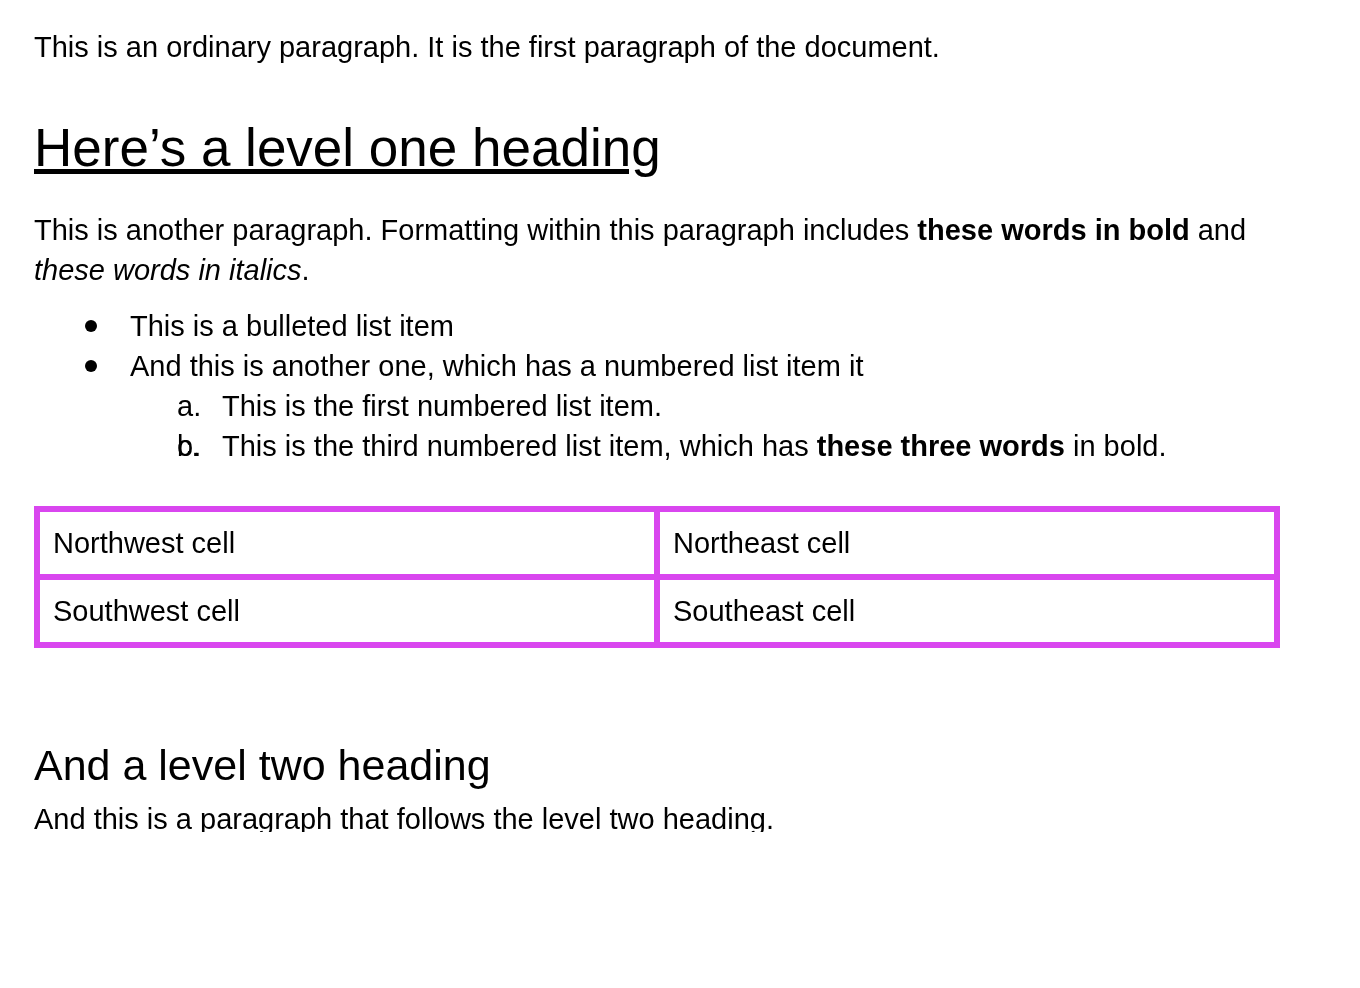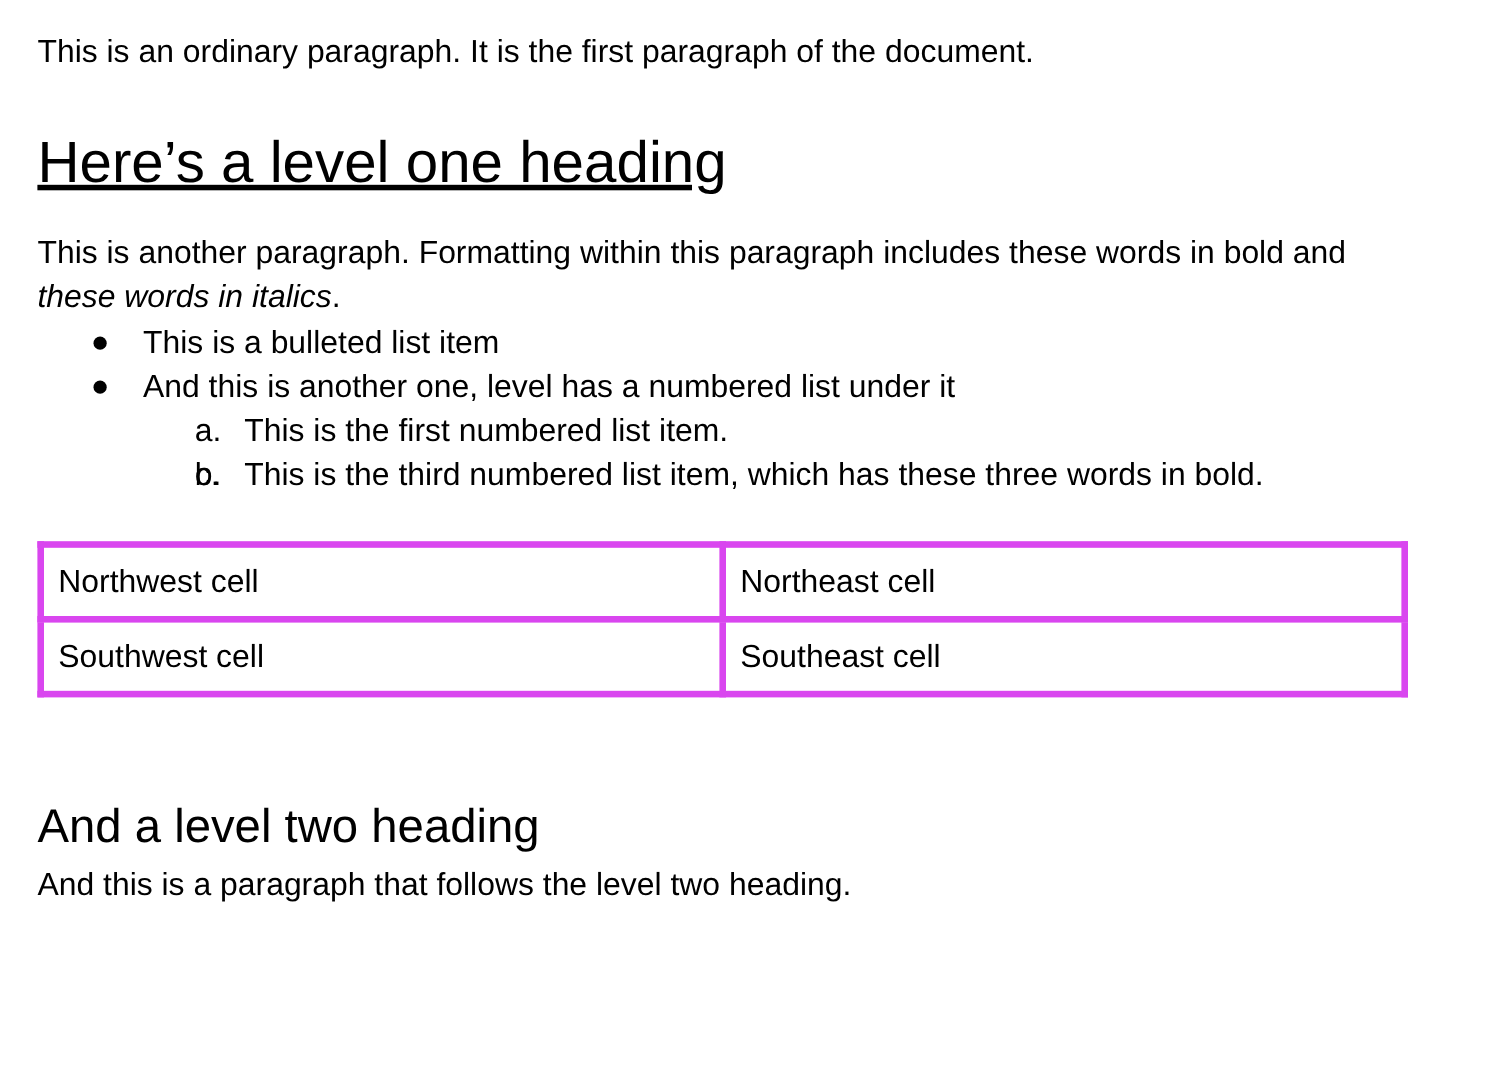--- a/index.html
+++ b/index.html
@@ -24,21 +24,21 @@
     font-weight: 400;
   }
   .h1 {
     margin-top: 50px;
     font-size: 53px;
     line-height: 62px;
     font-weight: 400;
     text-decoration: underline;
   }
   .para-formatted { margin-top: 31px; }
-  .list { margin-top: 2px; }
+  .list { margin-top: 16px; }
   .li {
     position: relative;
     font-size: 29px;
     line-height: 40px;
   }
   .li.bullet { padding-left: 96px; }
   .li .dot {
     position: absolute;
     left: 51px;
     top: 14px;
@@ -67,21 +67,21 @@
     vertical-align: top;
     width: 50%;
   }
   .h2 {
     margin-top: 91px;
     font-size: 43px;
     line-height: 52px;
     font-weight: 400;
   }
   .para-last { margin-top: 8px; }
-  b, strong { font-weight: 400; }
+  b, strong { font-weight: 700; }
   em, i { }
 </style>
 </head>
 <body>
 
 <div class="page">
   <div class="content">
 
     <p class="para">This is an ordinary paragraph. It is the first paragraph of the document.</p>
 
@@ -91,21 +91,21 @@
 
     <div class="list">
 
       <div class="li bullet">
         <span class="dot"></span>
         <span>This is a bulleted list item</span>
       </div>
 
       <div class="li bullet">
         <span class="dot"></span>
-        <span>And this is another one, level has a numbered list under it</span>
+        <span>And this is another one, which has a numbered list item it</span>
       </div>
 
       <div class="li alpha">
         <span class="marker">a.</span>
         <span>This is the first numbered list item.</span>
       </div>
 
       <div class="li alpha">
         <span class="marker">b.</span>
       </div>

